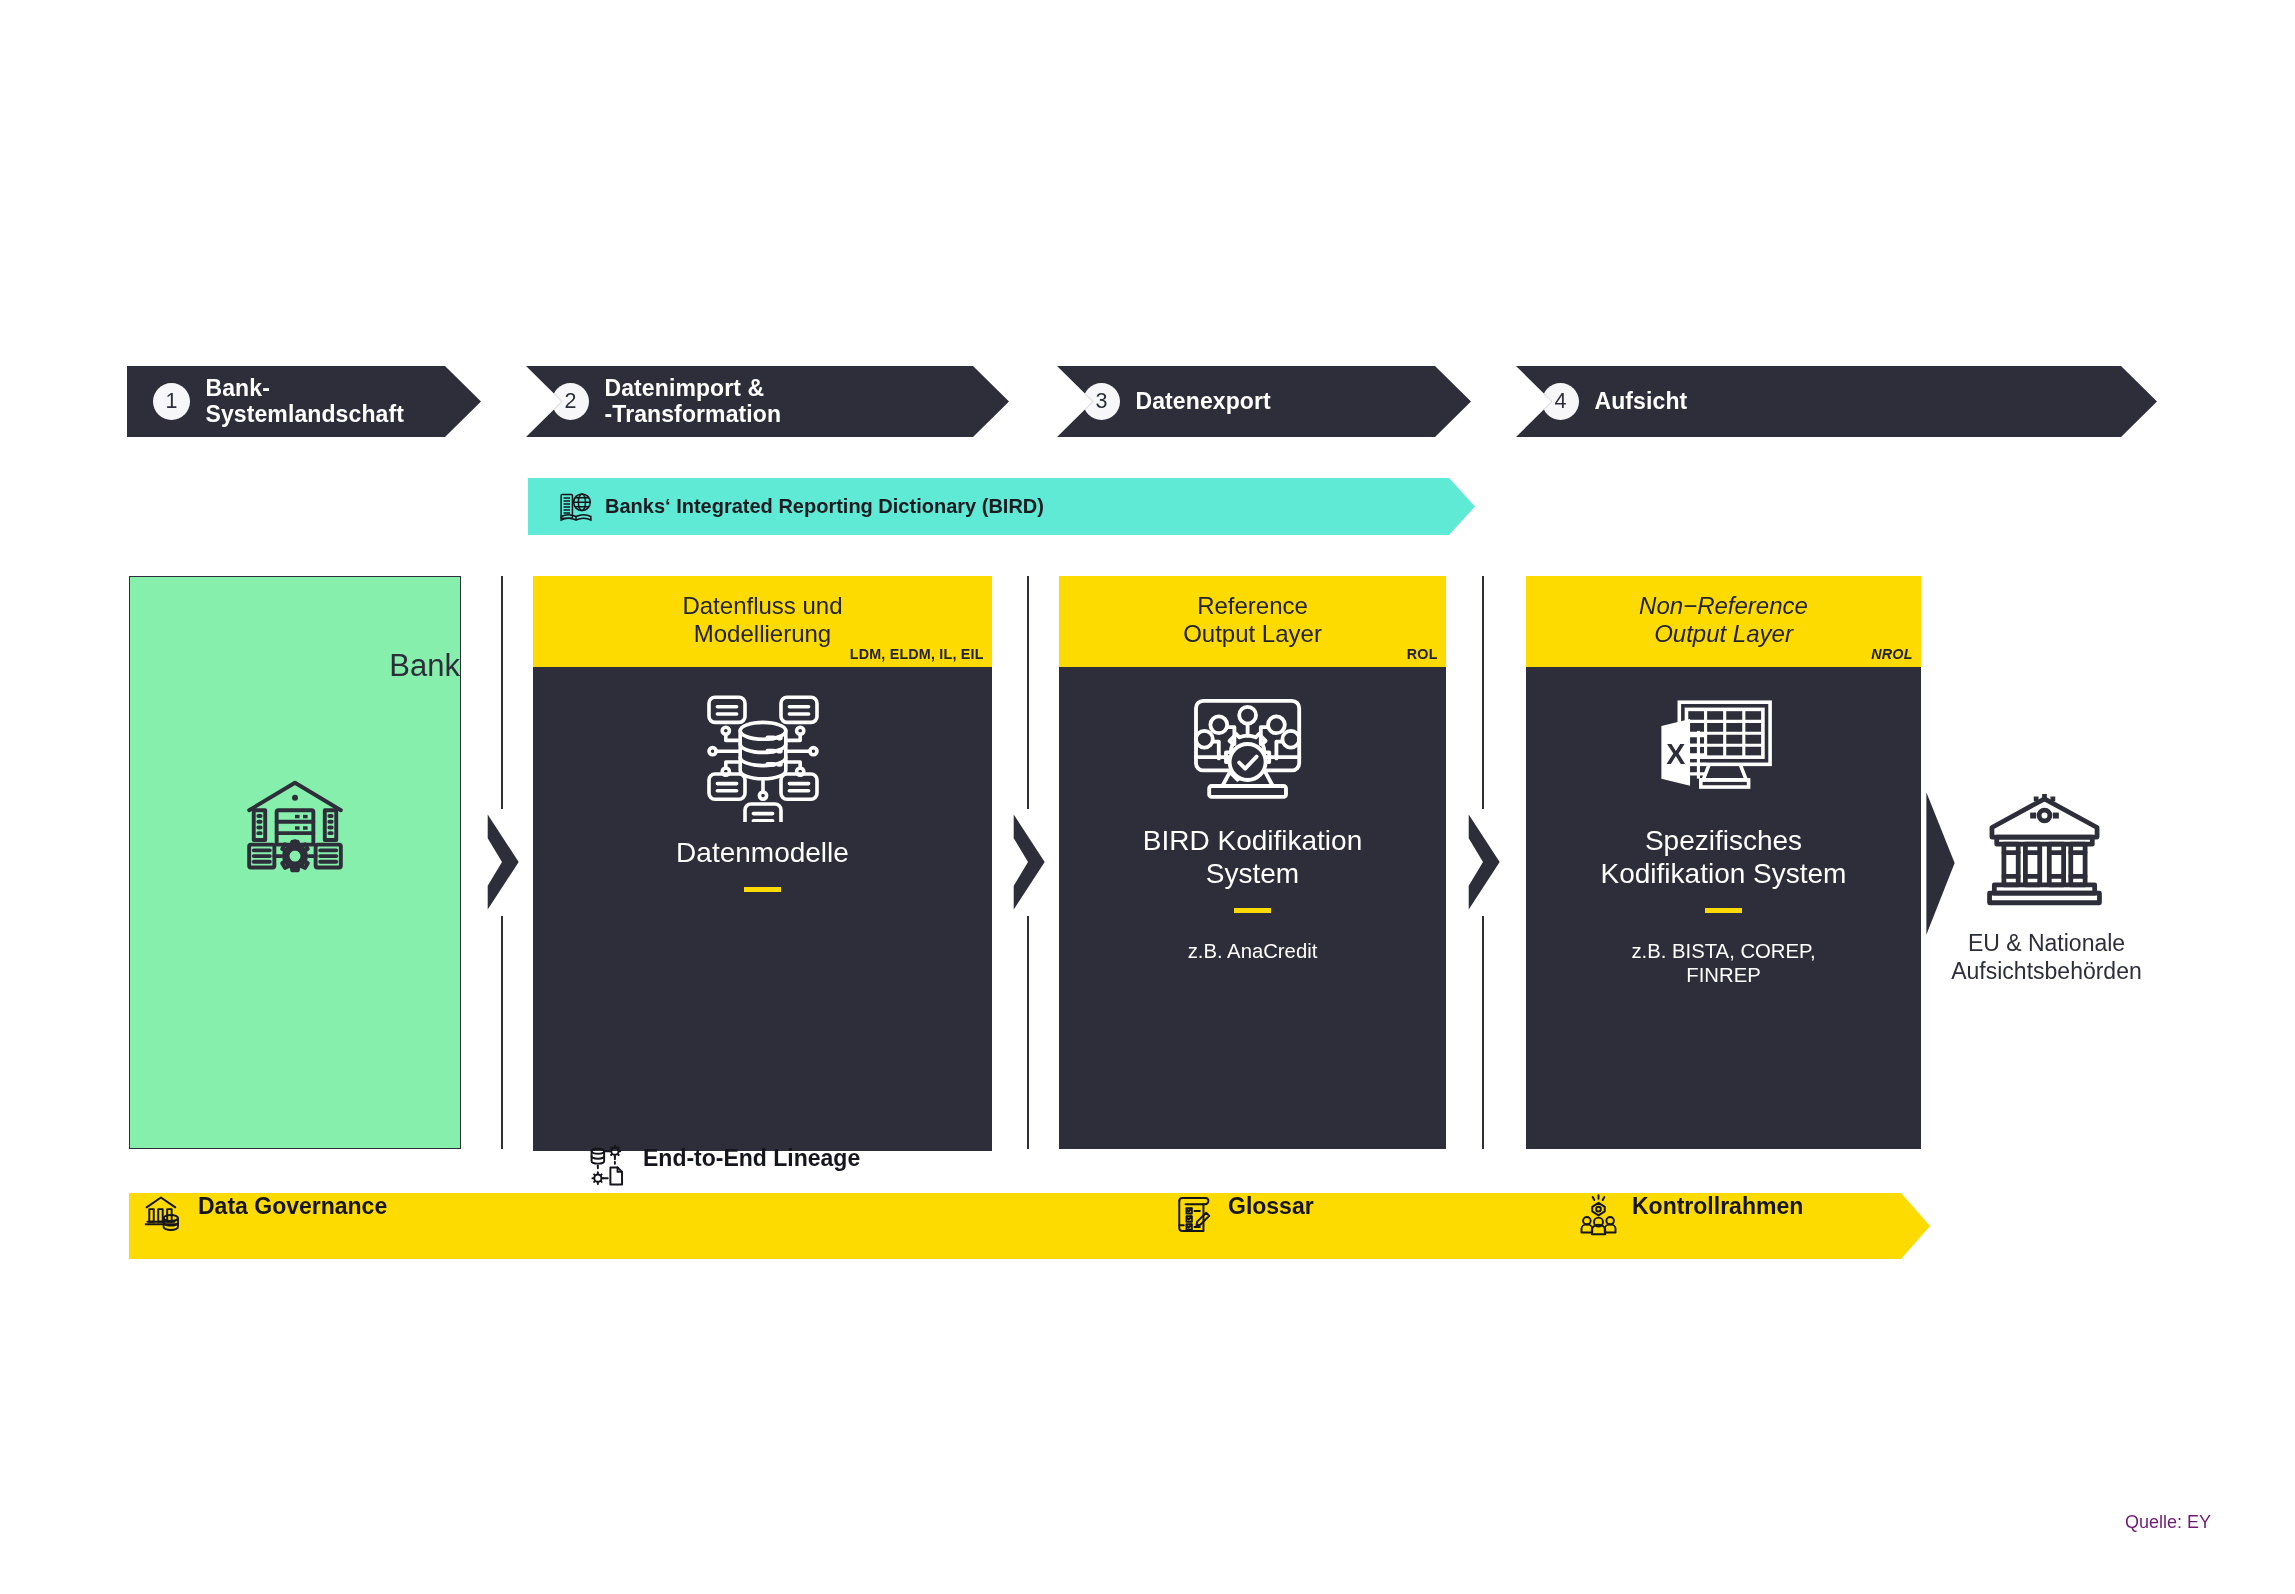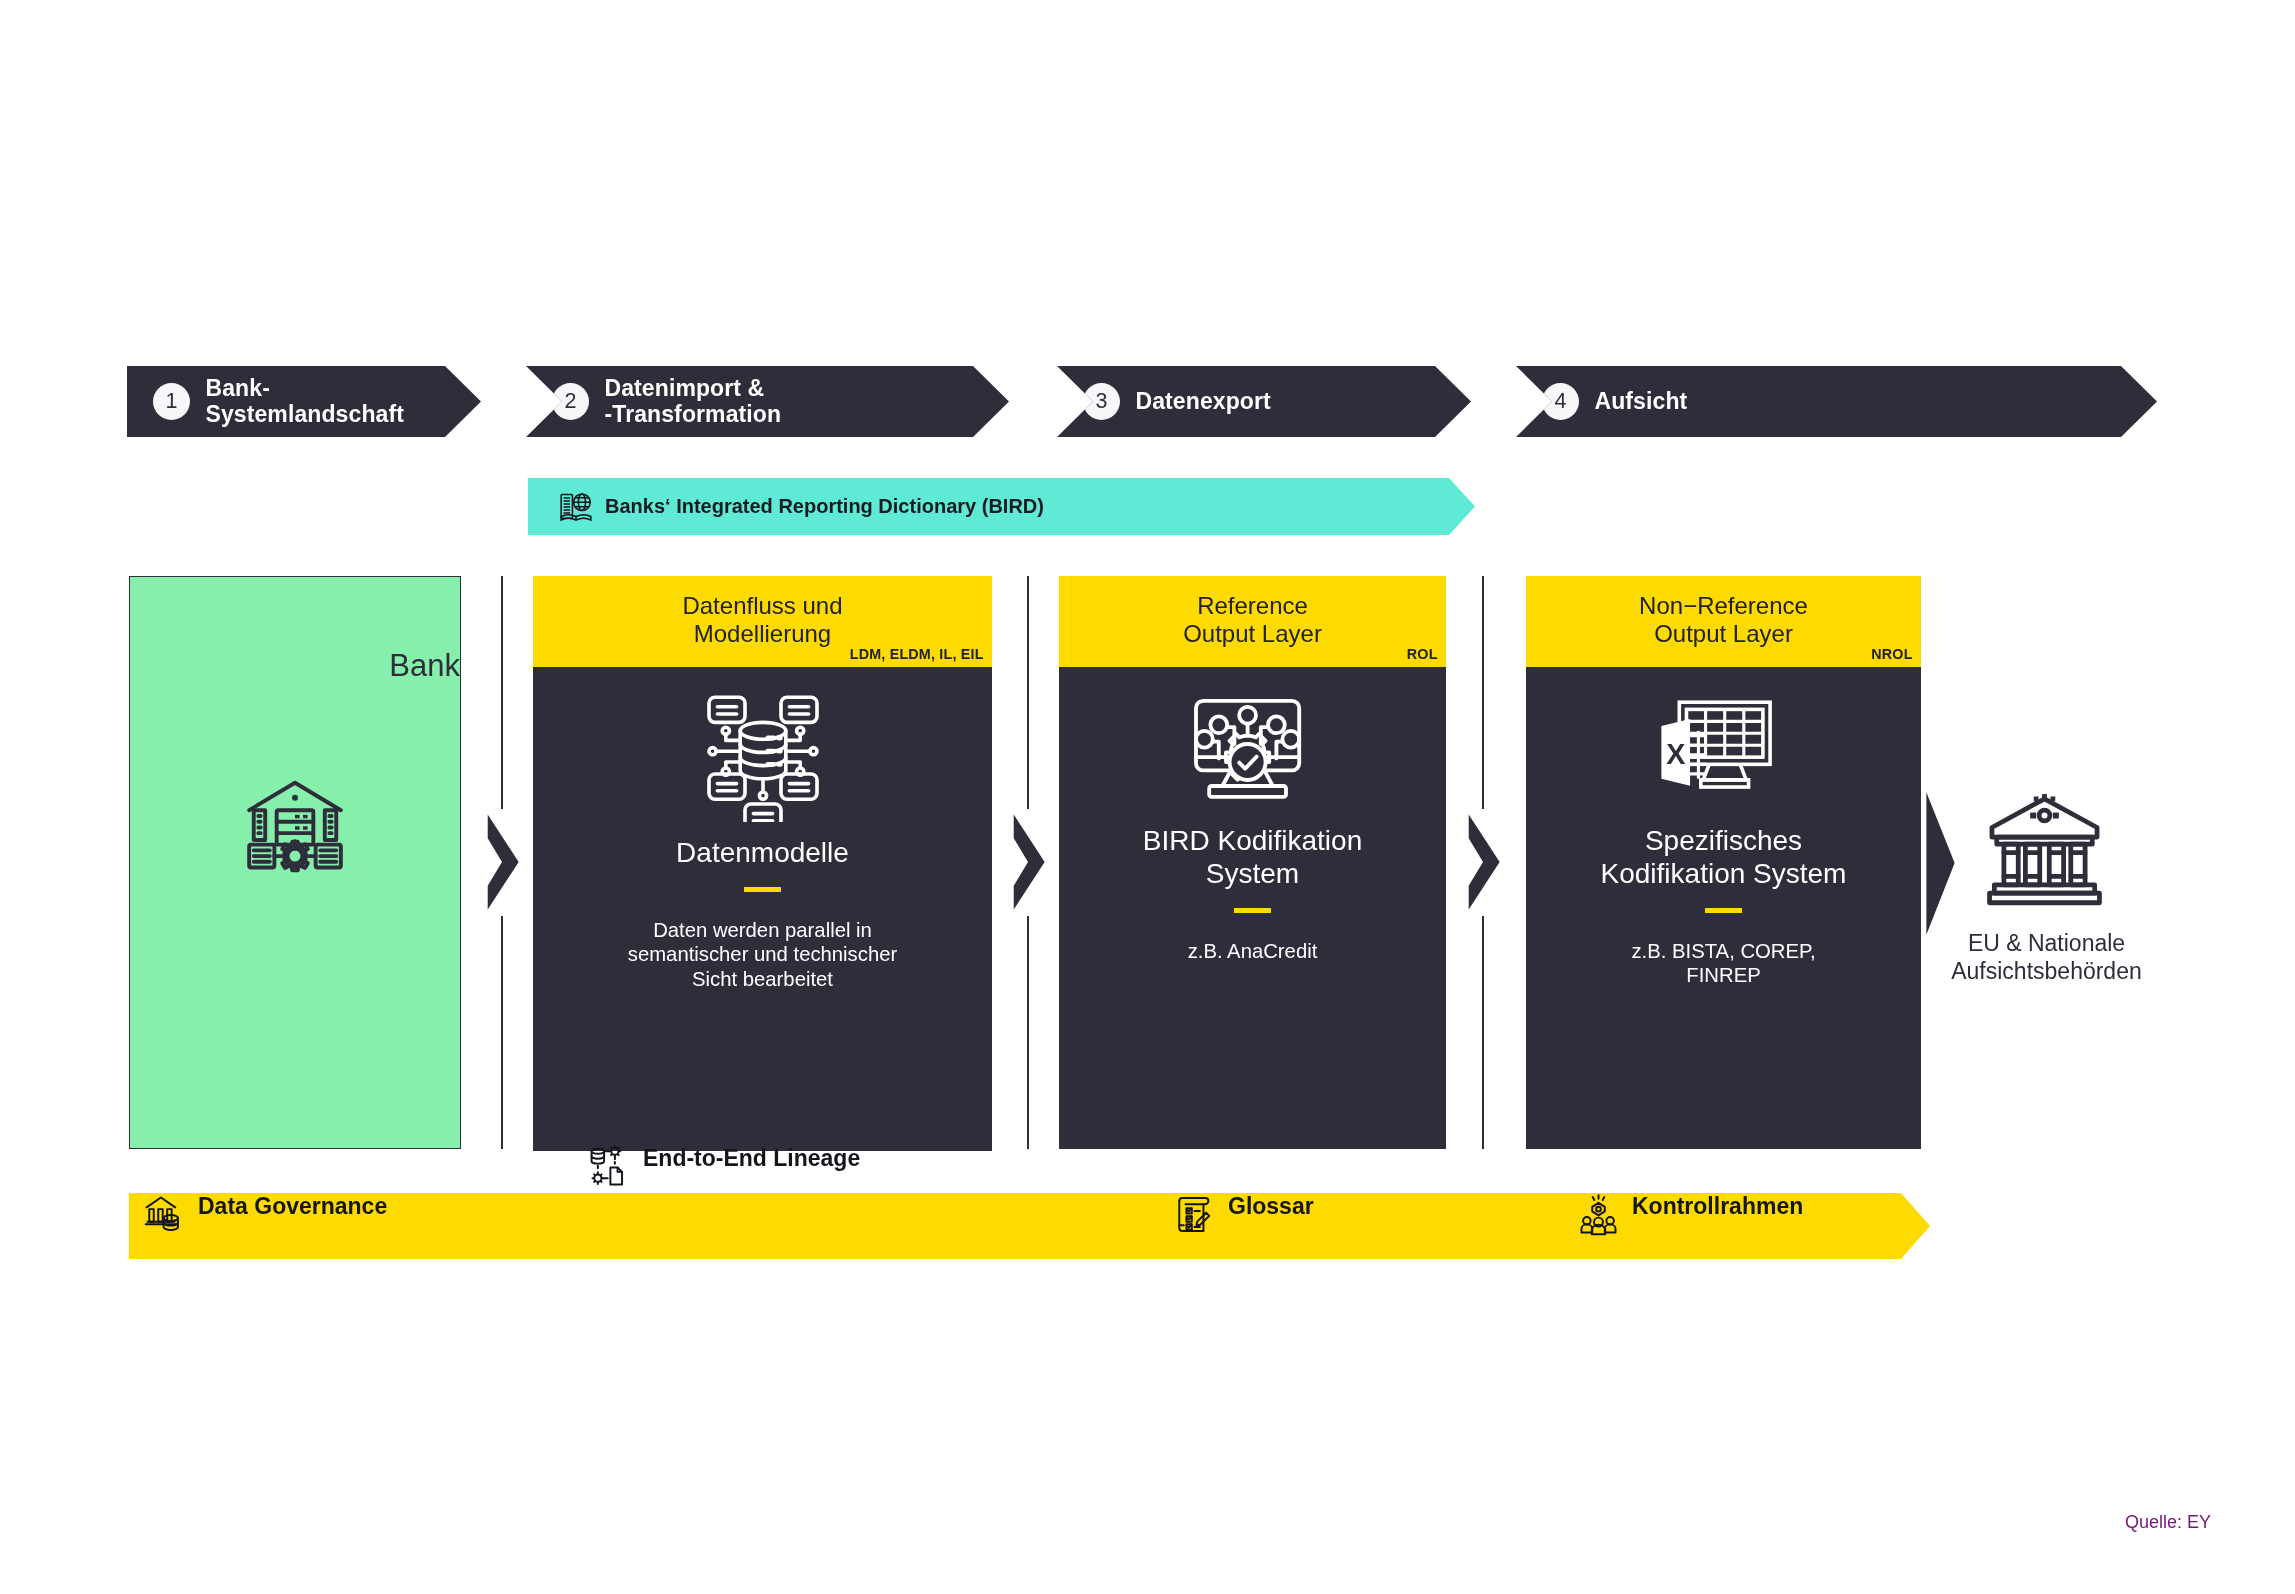--- a/index.html
+++ b/index.html
@@ -224,23 +224,20 @@
           <circle cx="97" cy="51" r="3"></circle>
             <path d="M94 51H74"></path>
           <circle cx="86" cy="68" r="3"></circle>
             <path d="M86 65v-5H74"></path>
           <circle cx="55" cy="88" r="3"></circle>
             <path d="M55 85V74"></path>
         </svg>
       </div>
       <div class="card-name">Datenmodelle</div>
       <div class="rule"></div>
-      <div class="card-note">Daten werden parallel in
-semantischer und technischer
-Sicht bearbeitet</div>
     </div>
   </div>
 
   <div class="sep" style="left:1004px;top:576px;width:48px;height:573px;">
     <div class="line" style="top:0;height:233px;"></div>
     <div class="line" style="top:340px;height:233px;"></div>
     <div class="chev" style="top:236px;">
       <svg width="48" height="100" viewBox="0 0 40 84">
           <path d="M8 2 34 42 8 82 8 62 20 42 8 22z" fill="#2e2e3a"></path>
         </svg>
@@ -287,21 +284,21 @@
     <div class="line" style="top:0;height:233px;"></div>
     <div class="line" style="top:340px;height:233px;"></div>
     <div class="chev" style="top:236px;">
       <svg width="48" height="100" viewBox="0 0 40 84">
           <path d="M8 2 34 42 8 82 8 62 20 42 8 22z" fill="#2e2e3a"></path>
         </svg>
     </div>
   </div>
 
   <div class="card" style="left:1526px;top:576px;width:395px;height:573px;">
-    <div class="card-head" style="height:91px;">
+    <div class="card-head" style="height:91px;font-style:italic;">
       <div class="head-title">Non−Reference
 Output Layer</div>
       <div class="head-abbr">NROL</div>
     </div>
     <div class="card-body">
       <div class="card-icon">
         <svg width="129" height="120" viewBox="0 0 108 100" fill="none">
           <g stroke="#ffffff" stroke-width="3" fill="none">
             <rect x="17" y="10" width="76" height="52"></rect>
             <rect x="23" y="16" width="64" height="40"></rect>

